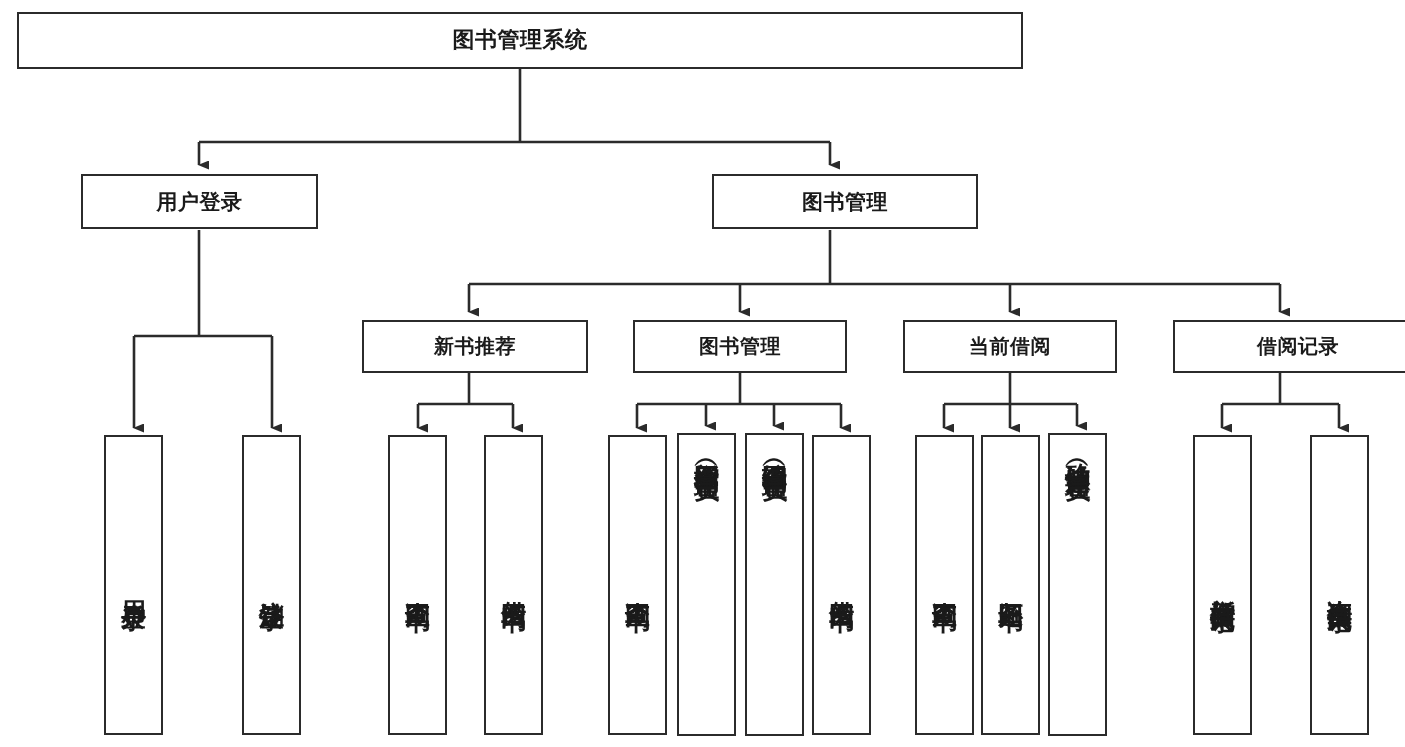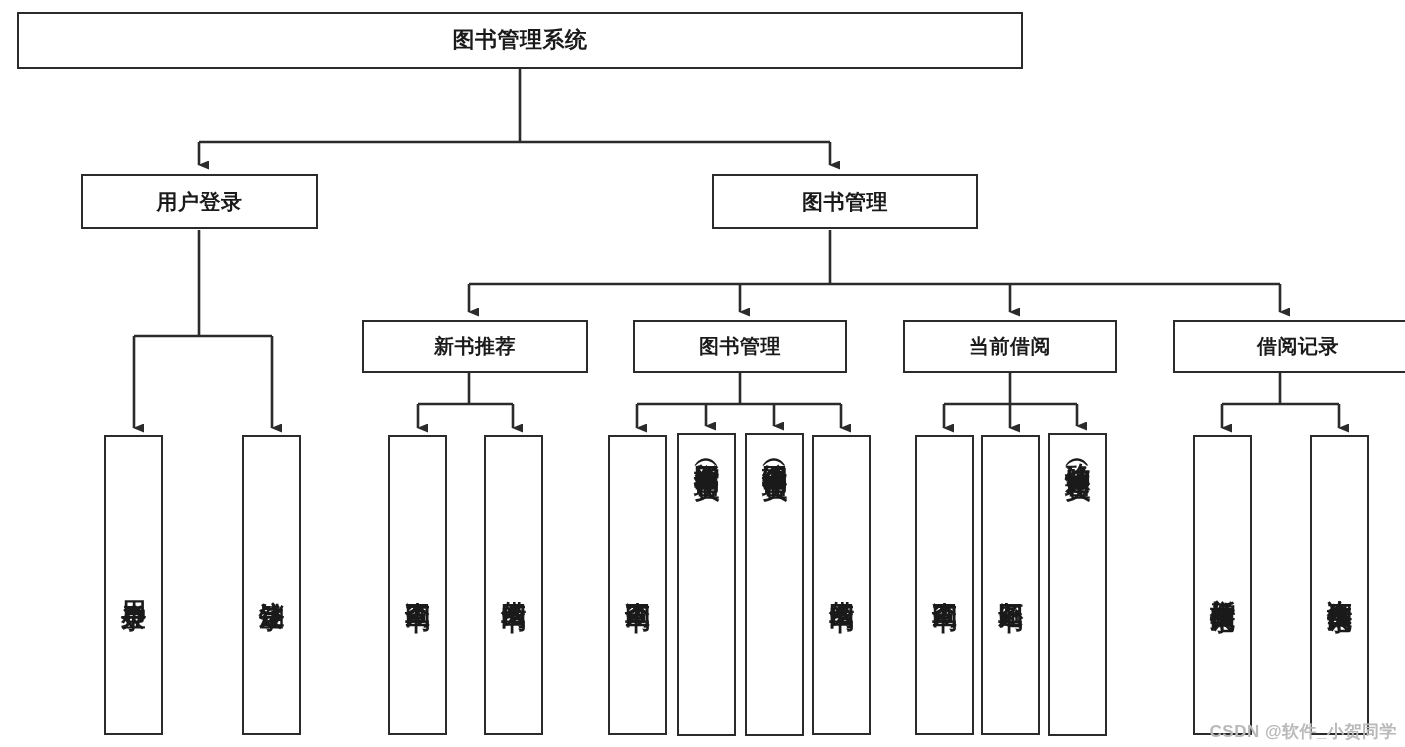--- a/index.html
+++ b/index.html
@@ -214,15 +214,14 @@
     <span class="label">确认归还（管理员）</span>
   </div>
 
   <div class="node leaf centered" style="left:1193px;">
     <span class="label">新增借阅记录</span>
   </div>
   <div class="node leaf centered" style="left:1310px;">
     <span class="label">查询借阅记录</span>
   </div>
 
-  <div id="watermark">CSDN @软件_小贺同学</div>
 
 </div>
 
 </body></html>

